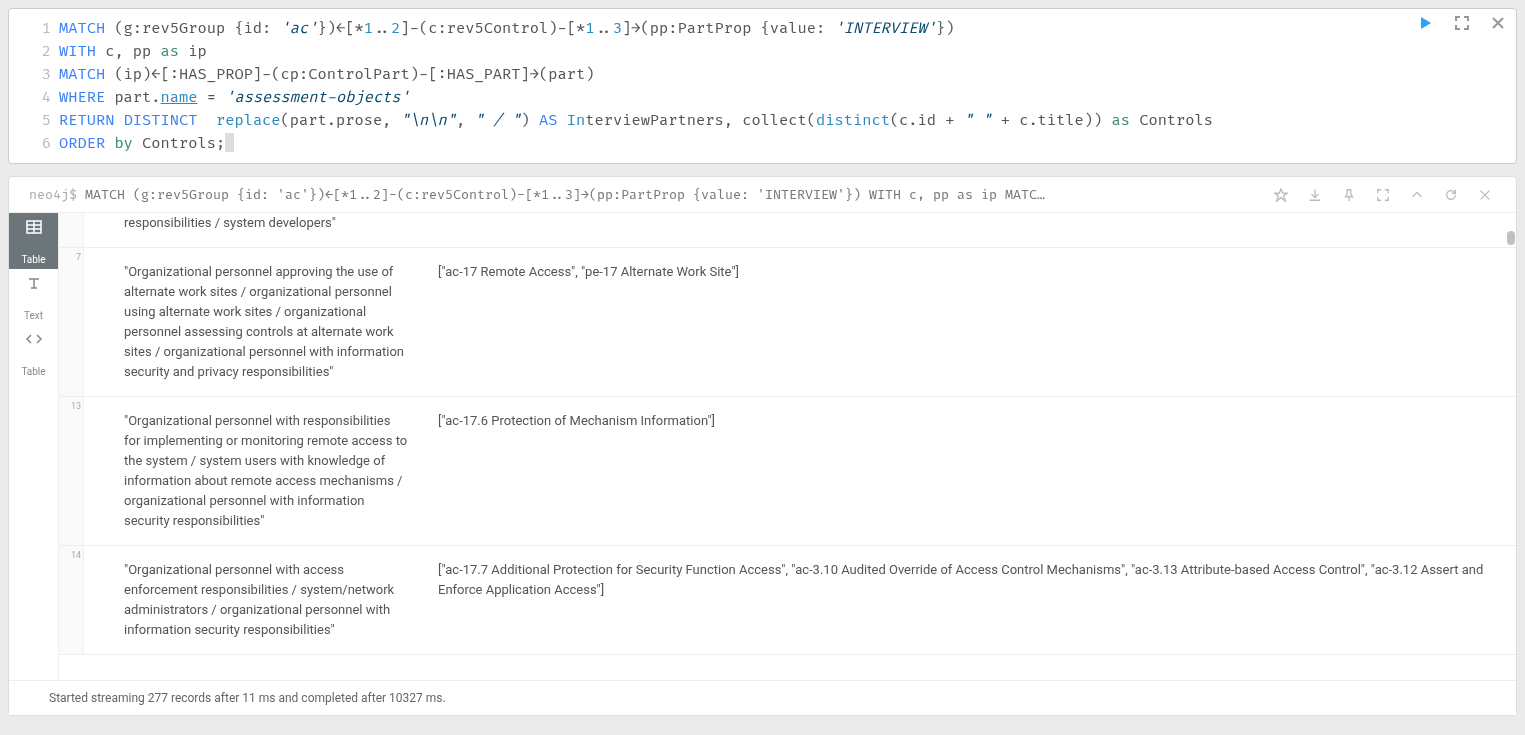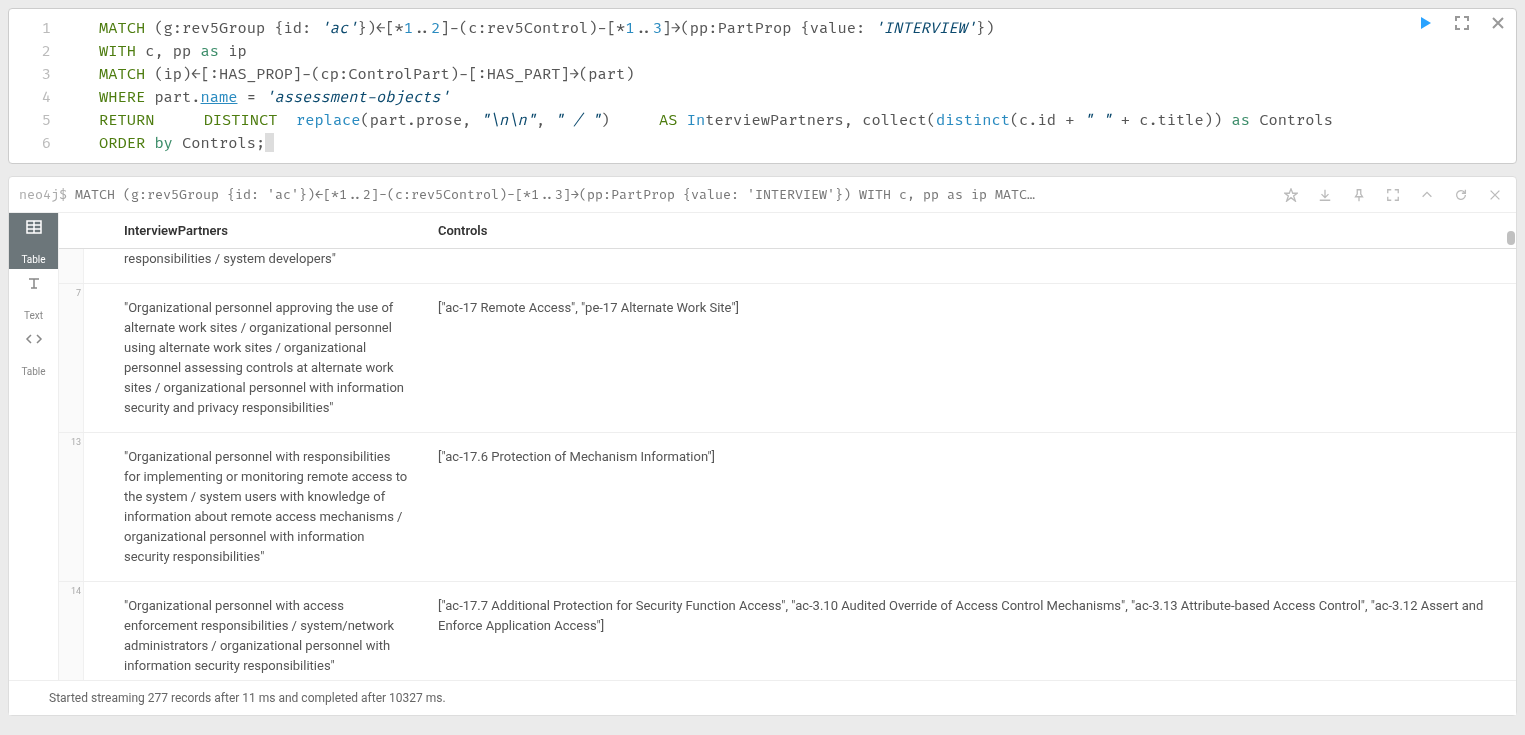--- a/index.html
+++ b/index.html
@@ -34,21 +34,21 @@
     .gutter div { height: 23px; }
     .code {
       flex: 1;
       padding: 4px 0;
       font-family: "Fira Code", Menlo, Consolas, monospace;
       font-size: 15px;
       line-height: 23px;
       white-space: pre;
       color: #555;
     }
-    .tok-kw { color: #4d7c0f; margin-left: 40px; }
+    .tok-kw { color: #3b82f6; }
     .tok-str { color: #0c4a6e; font-style: italic; }
     .tok-num { color: #2a8bc0; }
     .tok-as { color: #3d8d6a; }
     .tok-fn { color: #2a8bc0; }
     .tok-prop { color: #2a8bc0; text-decoration: underline; }
     .editor-actions {
       position: absolute;
       top: 6px;
       right: 10px;
       display: flex;
@@ -72,21 +72,21 @@
       border: 1px solid #ddd;
       border-radius: 4px;
       display: flex;
       flex-direction: column;
       height: 540px;
       position: relative;
     }
     .result-header {
       display: flex;
       align-items: center;
-      padding: 4px 10px;
+      padding: 4px 20px;
       border-bottom: 1px solid #eee;
       height: 36px;
       gap: 8px;
     }
     .prompt {
       font-family: "Fira Code", Menlo, Consolas, monospace;
       color: #aaa;
       font-size: 13px;
     }
     .header-query {
@@ -289,25 +289,20 @@
       </div>
       <div class="side-tab">
         <svg viewBox="0 0 18 18" stroke-width="1.5">
             <path d="M6 5 L2 9 L6 13 M12 5 L16 9 L12 13"></path>
           </svg>
         <span>Table</span>
       </div>
     </div>
 
     <div class="table-wrap">
-      <div class="table-header-row">
-        <div class="col-rownum"></div>
-        <div class="col-ip">InterviewPartners</div>
-        <div class="col-ctrl">Controls</div>
-      </div>
       <div class="table-rows">
         <div class="data-row">
           <div class="row-num"></div>
           <div class="cell-ip partial-top">responsibilities / system developers"</div>
           <div class="cell-ctrl partial-top"></div>
         </div>
         <div class="data-row">
           <div class="row-num">7</div>
           <div class="cell-ip">"Organizational personnel approving the use of alternate work sites / organizational personnel using alternate work sites / organizational personnel assessing controls at alternate work sites / organizational personnel with information security and privacy responsibilities"</div>
           <div class="cell-ctrl">["ac-17 Remote Access", "pe-17 Alternate Work Site"]</div>

